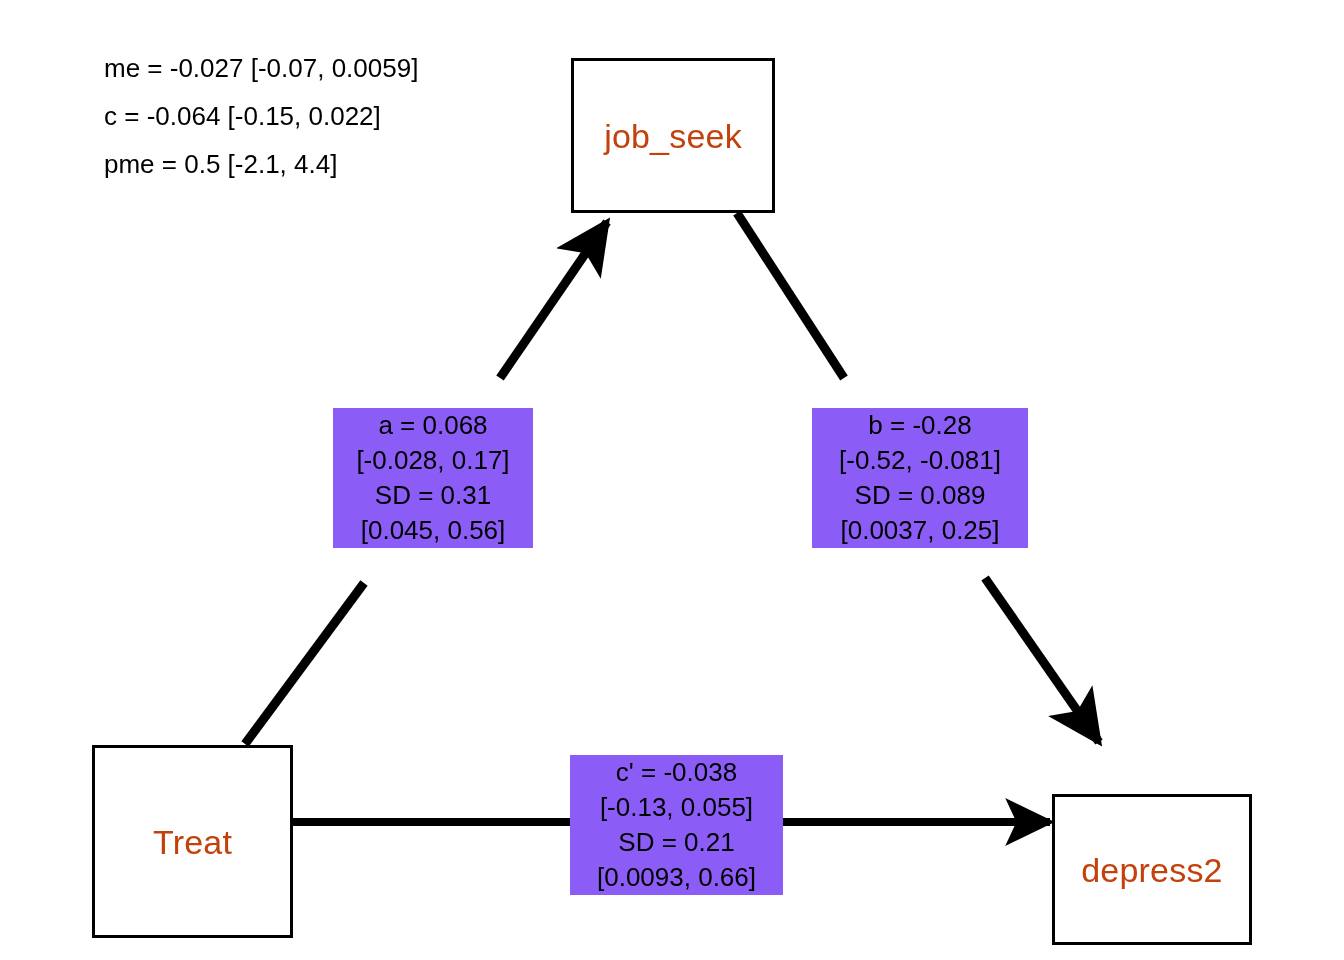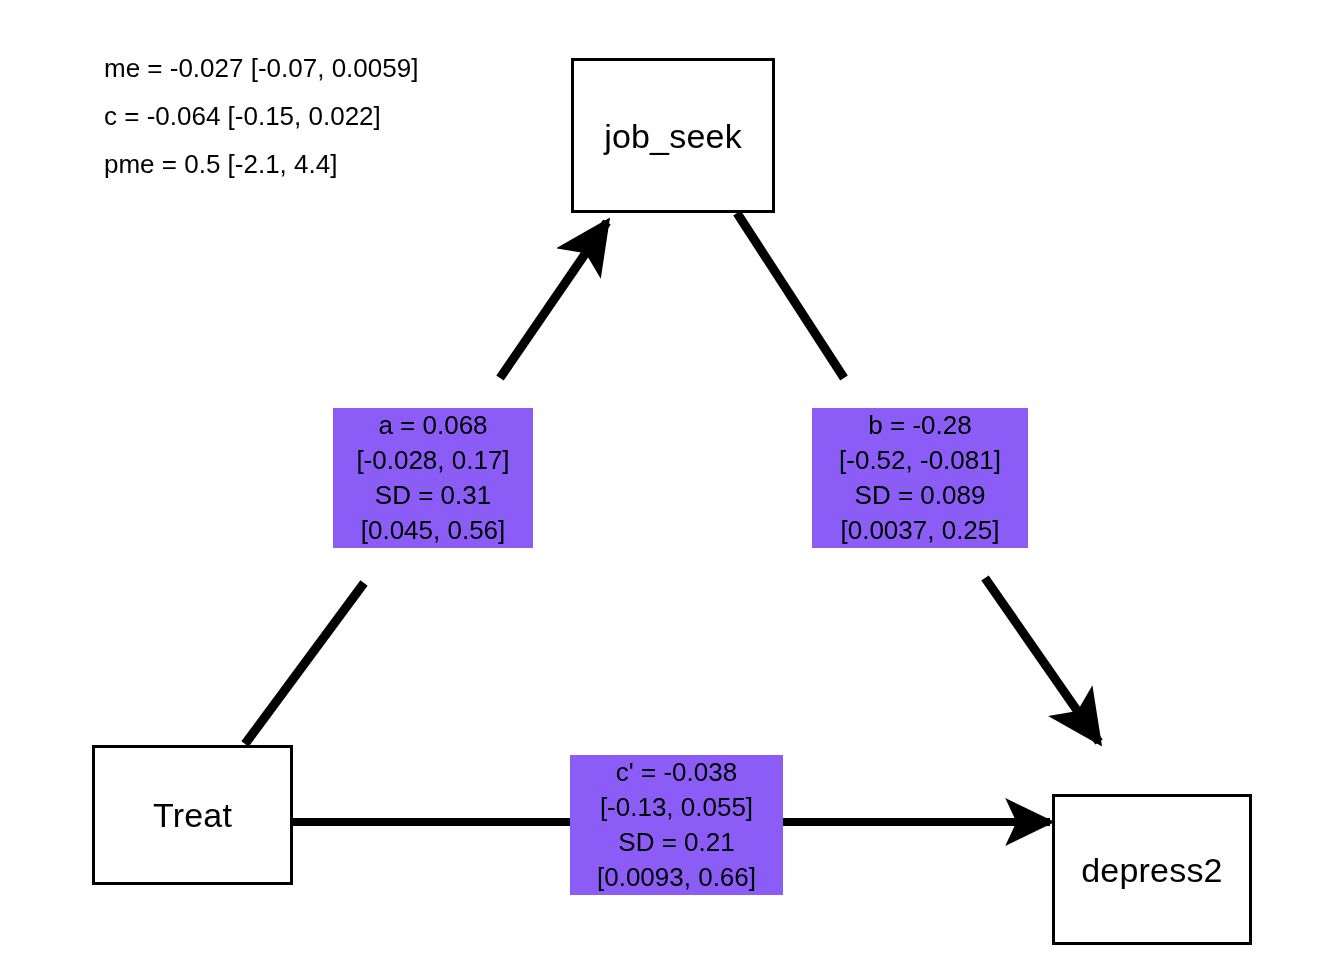--- a/index.html
+++ b/index.html
@@ -35,36 +35,36 @@
     background: #ffffff;
     border: 3px solid #000000;
     display: flex;
     align-items: center;
     justify-content: center;
     z-index: 3;
   }
   .node-label {
     font-size: 34px;
     line-height: 1;
-    color: #000000;
+    color: #c2410c;
     white-space: nowrap;
     letter-spacing: 0.2px;
   }
 
   #node-job-seek {
     left: 571px;
     top: 58px;
     width: 204px;
     height: 155px;
   }
   #node-treat {
     left: 92px;
     top: 745px;
     width: 201px;
-    height: 140px;
+    height: 193px;
   }
   #node-depress2 {
     left: 1052px;
     top: 746px;
     width: 200px;
     height: 151px;
     margin-top: 48px;
   }
 
   

